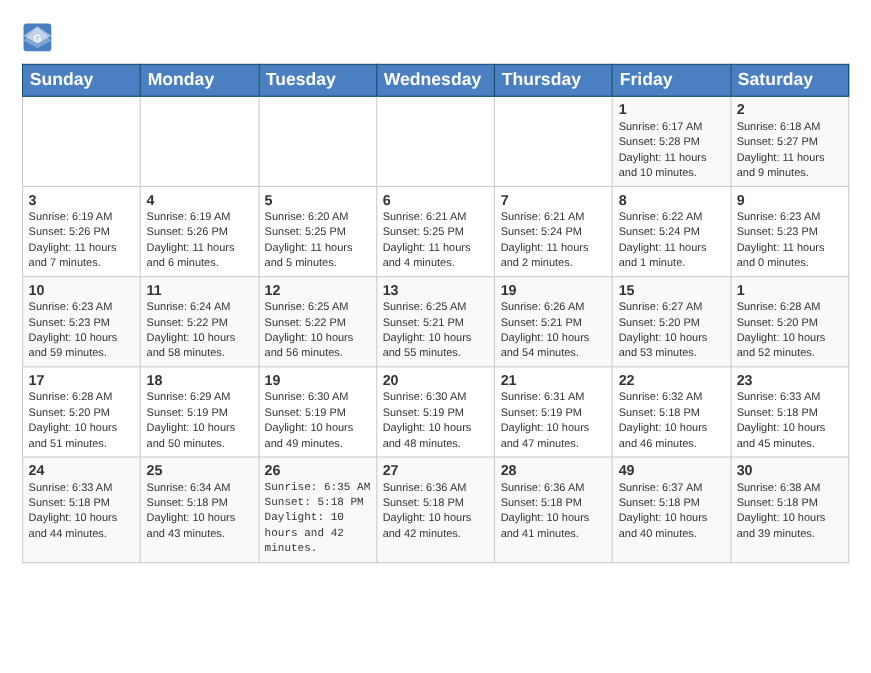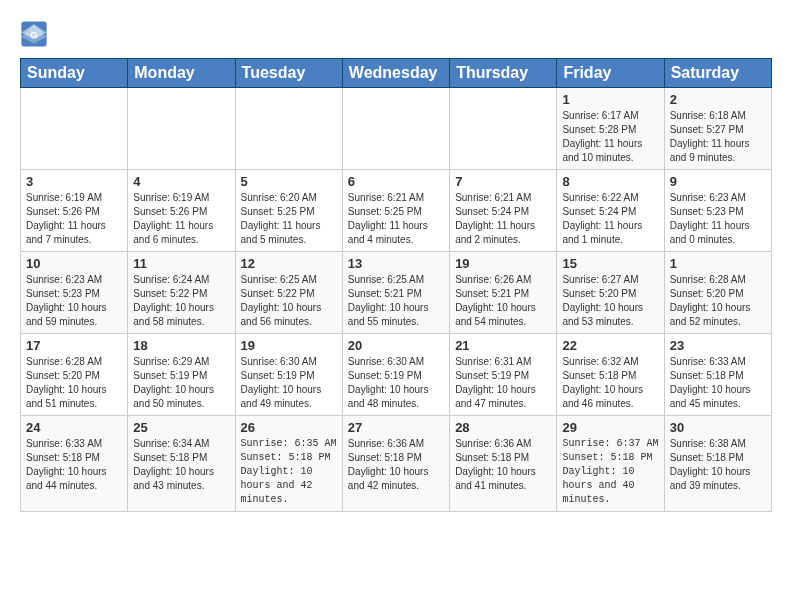--- a/index.html
+++ b/index.html
@@ -317,22 +317,22 @@
 Sunset: 5:18 PM
 Daylight: 10 hours and 42 minutes.</div>
           </td>
           <td>
             <span class="day-num">28</span>
             <div class="day-info" style="white-space: pre-line;">Sunrise: 6:36 AM
 Sunset: 5:18 PM
 Daylight: 10 hours and 41 minutes.</div>
           </td>
           <td>
-            <span class="day-num">29</span>
-            <div class="day-info" style="white-space: pre-line; font-family: Liberation Mono, monospace;">Sunrise: 6:37 AM
+            <span class="day-num">49</span>
+            <div class="day-info" style="white-space: pre-line;">Sunrise: 6:37 AM
 Sunset: 5:18 PM
 Daylight: 10 hours and 40 minutes.</div>
           </td>
           <td>
             <span class="day-num">30</span>
             <div class="day-info" style="white-space: pre-line;">Sunrise: 6:38 AM
 Sunset: 5:18 PM
 Daylight: 10 hours and 39 minutes.</div>
           </td>
         </tr>

